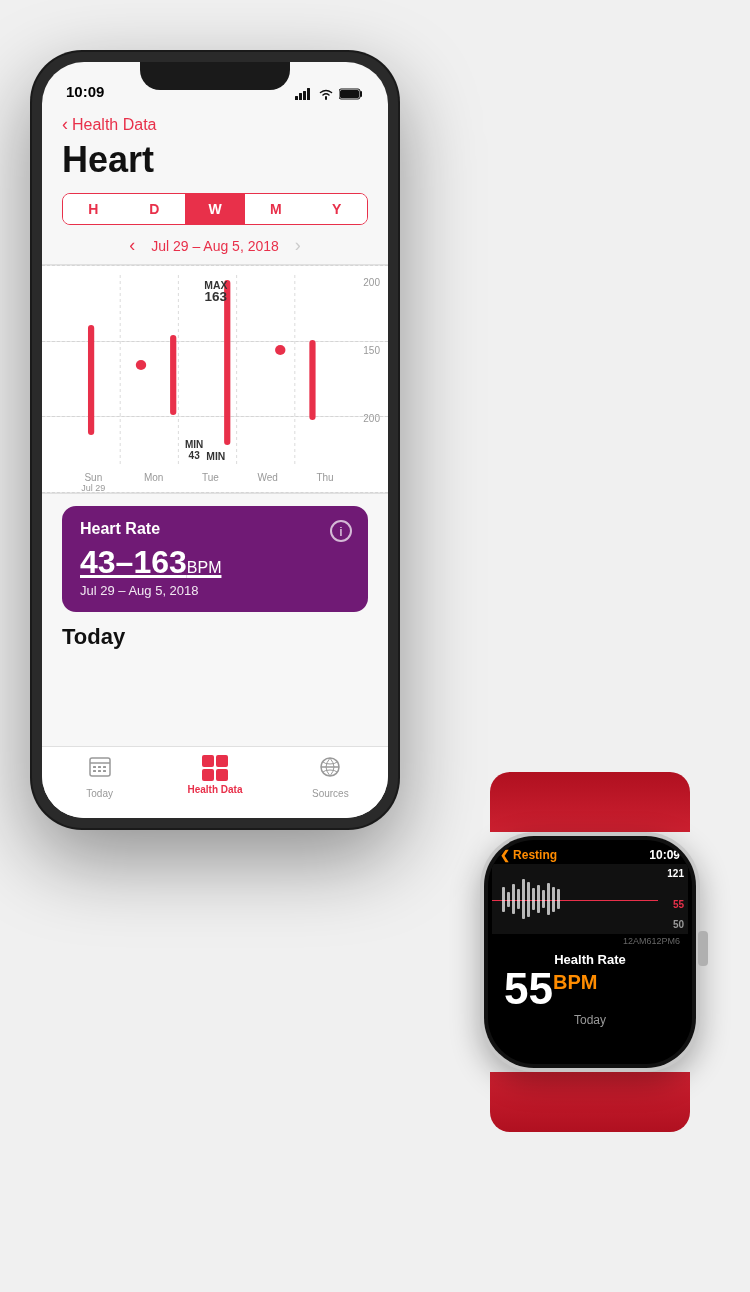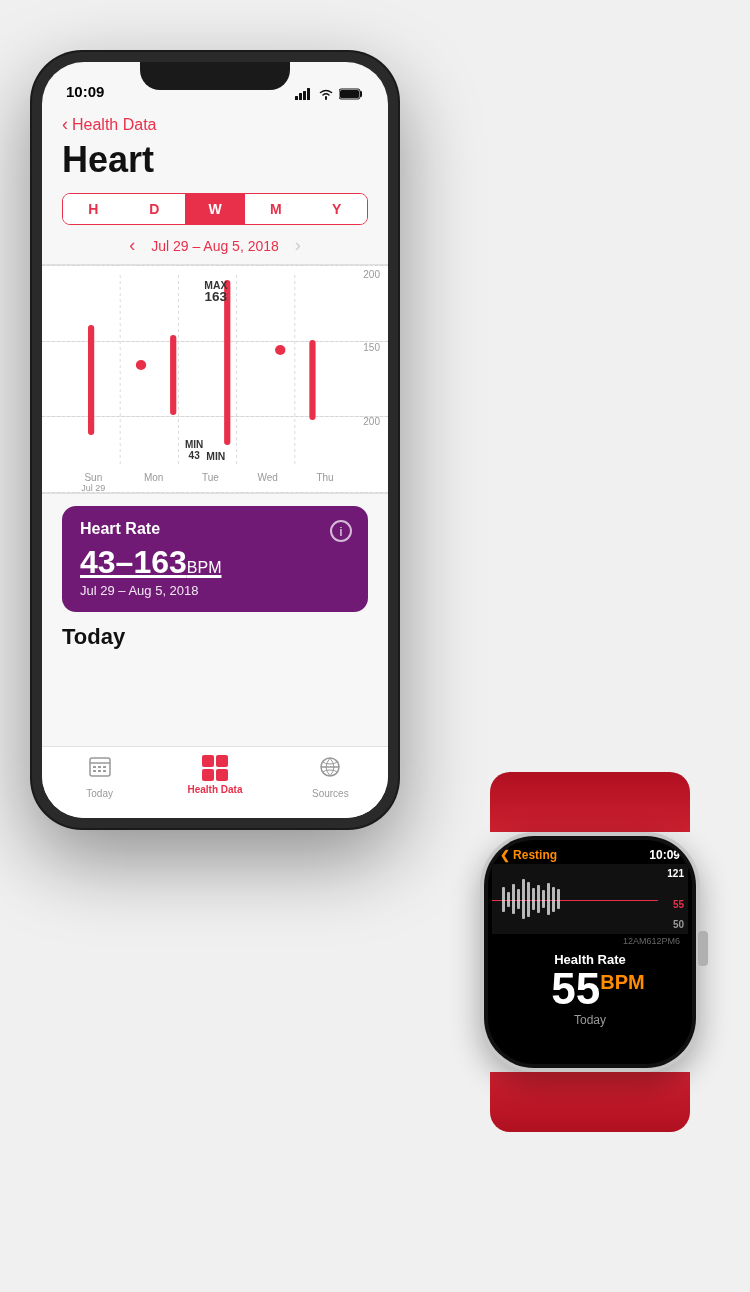--- a/index.html
+++ b/index.html
@@ -152,21 +152,21 @@
       background: rgba(200,200,200,0.4);
       border-top: 1px dashed rgba(200,200,200,0.6);
     }
     .chart-y-labels {
       position: absolute;
       right: 8px;
       top: 0; bottom: 0;
       display: flex;
       flex-direction: column;
       justify-content: space-between;
-      padding: 4px 0;
+      padding: 12px 0;
       font-size: 10px;
       color: #999;
     }
     .chart-x-labels {
       position: absolute;
       bottom: 0; left: 20px; right: 35px;
       display: flex;
       justify-content: space-around;
       font-size: 10px;
       color: #999;
@@ -402,21 +402,21 @@
     }
 
     .watch-resting-label {
       text-align: center;
       color: white;
       font-size: 13px;
       font-weight: 600;
       margin: 4px 0 0;
     }
     .watch-bpm-display {
-      text-align: center;
+      text-align: left;
       color: white;
       font-size: 44px;
       font-weight: 700;
       line-height: 1;
       padding-left: 16px;
     }
     .watch-bpm-display .bpm-orange {
       font-size: 20px;
       color: #ff8c00;
       vertical-align: top;

